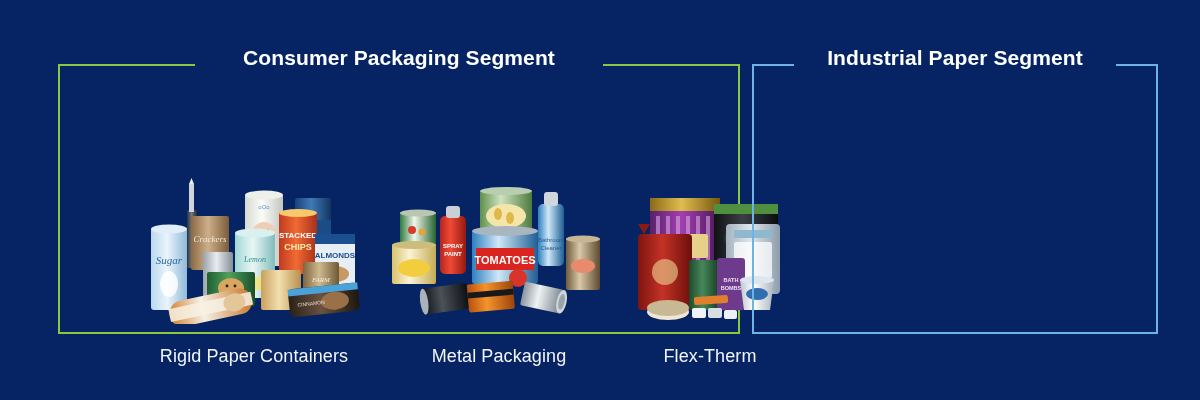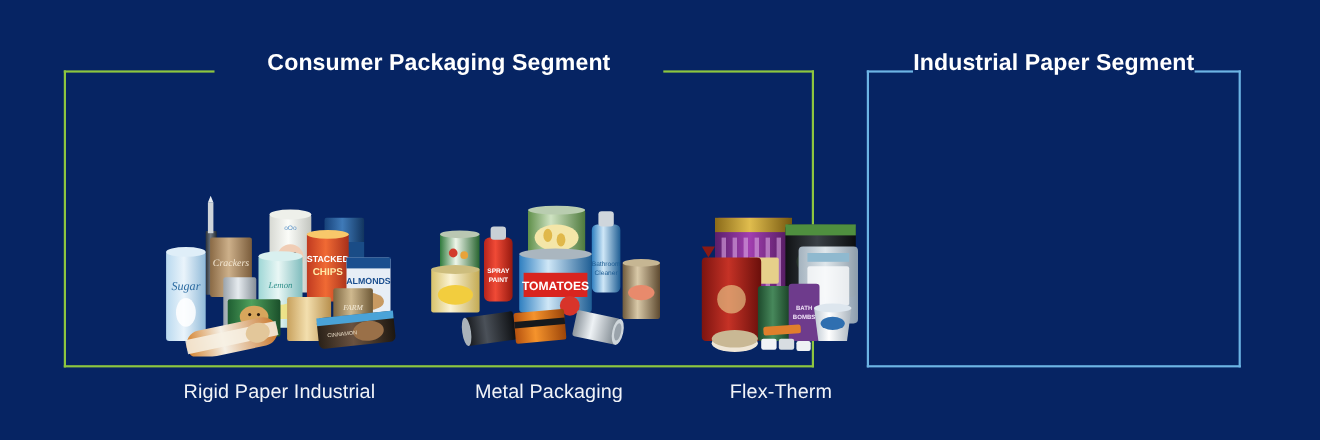--- a/index.html
+++ b/index.html
@@ -9,21 +9,21 @@
     font-family:"Liberation Sans",sans-serif;
     overflow:hidden;
     position:relative;
   }
   .stage{position:absolute;inset:0;padding-left:16px;}
 
   
   .segment{position:absolute;}
   .frame-line{position:absolute;background:currentColor;}
   .seg-consumer{left:58px;top:64px;width:682px;height:270px;color:#8dc63f;}
-  .seg-industrial{left:752px;top:64px;width:340px;height:270px;color:#6cb4e4;margin-left:36px;}
+  .seg-industrial{left:752px;top:64px;width:406px;height:270px;color:#6cb4e4;}
 
   .edge-left{left:0;top:0;width:2px;height:100%;}
   .edge-right{right:0;top:0;width:2px;height:100%;}
   .edge-bottom{left:0;bottom:0;width:100%;height:2px;}
   .edge-top-a{left:0;top:0;height:2px;}
   .edge-top-b{right:0;top:0;height:2px;}
 
   .seg-consumer .edge-top-a{width:137px;}
   .seg-consumer .edge-top-b{width:137px;}
   .seg-industrial .edge-top-a{width:42px;}
@@ -201,21 +201,21 @@
             <ellipse cx="92" cy="131" rx="11" ry="9" fill="#e3c79a"></ellipse>
           </g>
           <g transform="rotate(-6 180 126)">
             <rect x="146" y="110" width="70" height="28" rx="5" fill="url(#rp-cin)"></rect>
             <rect x="146" y="110" width="70" height="7" fill="#4aa3d8"></rect>
             <ellipse cx="192" cy="126" rx="14" ry="9" fill="#9a7048"></ellipse>
             <text x="168" y="128" font-size="5" fill="#e9dcc6" text-anchor="middle" font-family="Liberation Sans">CINNAMON</text>
           </g>
         </g>
       </svg>
-      <div class="group-label">Rigid Paper Industrial</div>
+      <div class="group-label">Rigid Paper Containers</div>
     </div>
 
     <div class="group g-flex">
       <svg class="photo" viewBox="0 0 152 138" preserveAspectRatio="xMidYMax meet">
         <defs>
           <linearGradient id="fx-purple" x1="0" y1="0" x2="1" y2="0">
             <stop offset="0" stop-color="#5a1f6b"></stop>
               <stop offset=".45" stop-color="#a23fb0"></stop>
               <stop offset="1" stop-color="#4a1757"></stop>
           </linearGradient>

